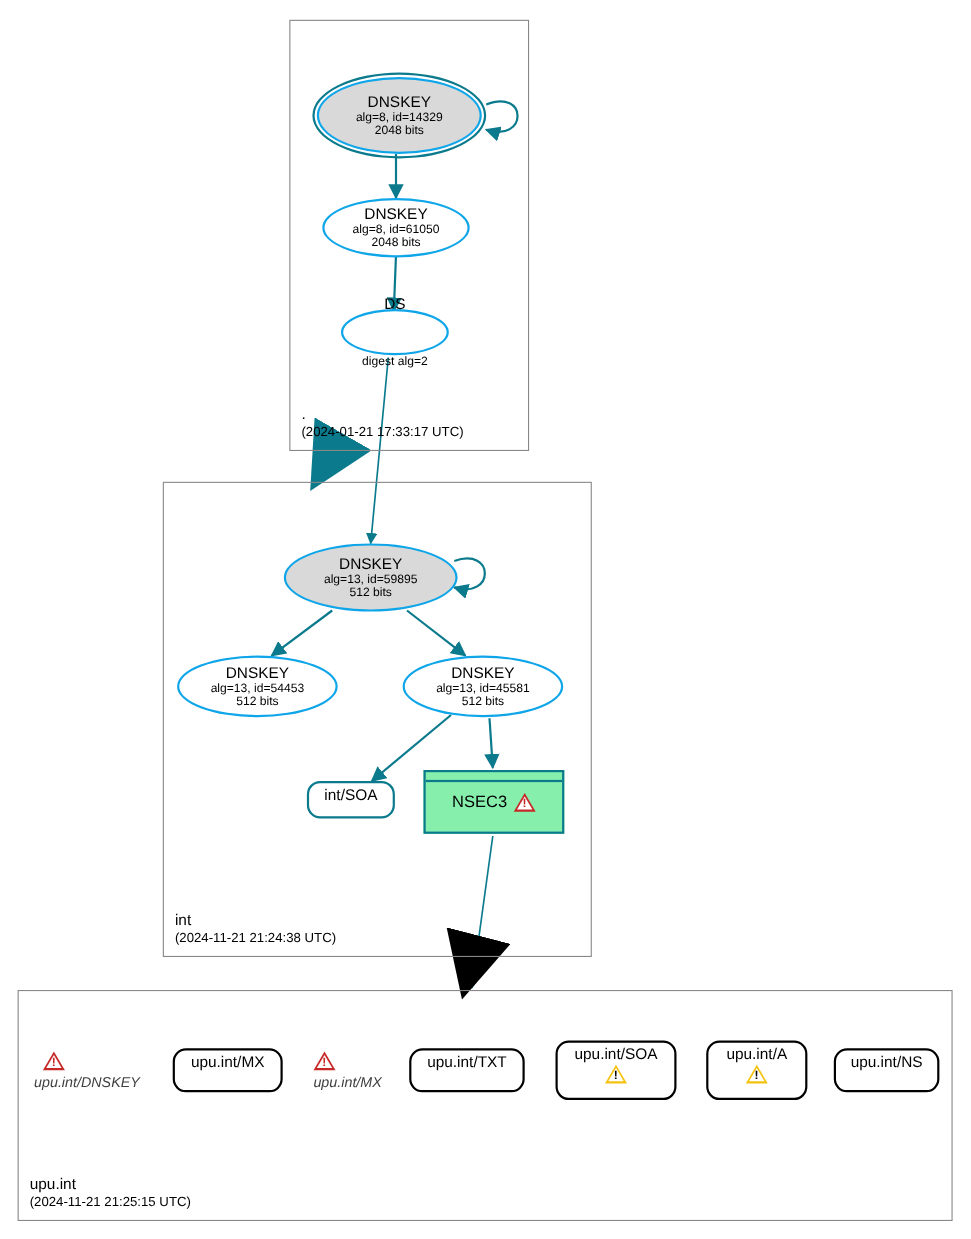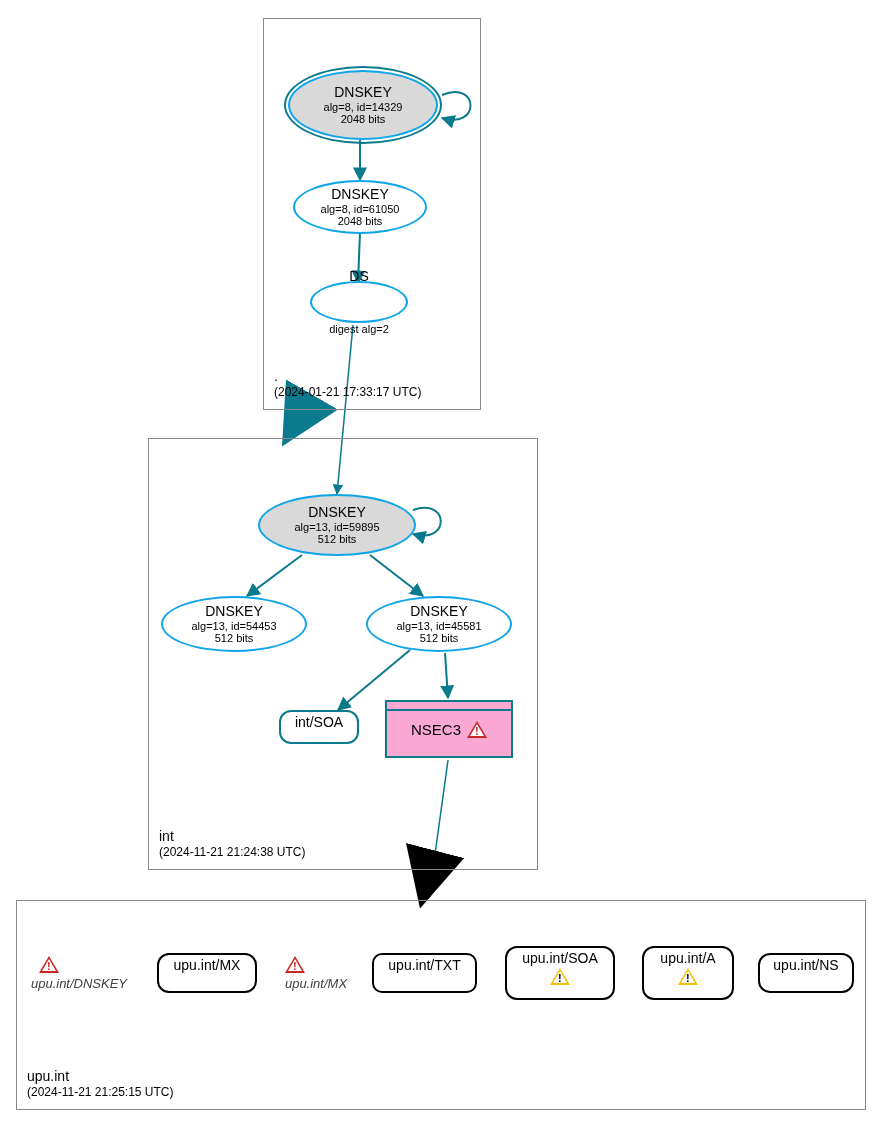--- a/index.html
+++ b/index.html
@@ -64,21 +64,21 @@
     align-items: center;
     text-align:center;
     font-size: 14px;
     padding: 2px 4px;
   }
   .node-rect.teal { border-color: #0a7a8c; }
 
   .nsec3-box {
     position: absolute;
     border: 2px solid #0a7a8c;
-    background: #f9a8d4;
+    background: #86efac;
     box-sizing: border-box;
     display:flex;
     align-items:center;
     justify-content:center;
     gap:6px;
     font-size:15px;
   }
   .nsec3-box::before {
     content:"";
     position:absolute;
@@ -258,21 +258,21 @@
     <span>upu.int/MX</span>
   </div>
 
   <div class="icon-holder" style="left:283px; top:953px;">
     <span class="warn-red">
         <span class="bang">!</span>
       </span>
   </div>
   <div class="ghost" style="left:277px; top:976px; width:78px;">upu.int/MX</div>
 
-  <div class="node-rect" style="left:372px; top:953px; width:105px; height:40px;border-radius:10px;">
+  <div class="node-rect" style="left:372px; top:953px; width:105px; height:40px;">
     <span>upu.int/TXT</span>
   </div>
 
   <div class="node-rect" style="left:505px; top:946px; width:110px; height:54px;">
     <span>upu.int/SOA</span>
     <span class="warn-yellow" style="margin-top:2px;">
         <span class="bang">!</span>
       </span>
   </div>
 

